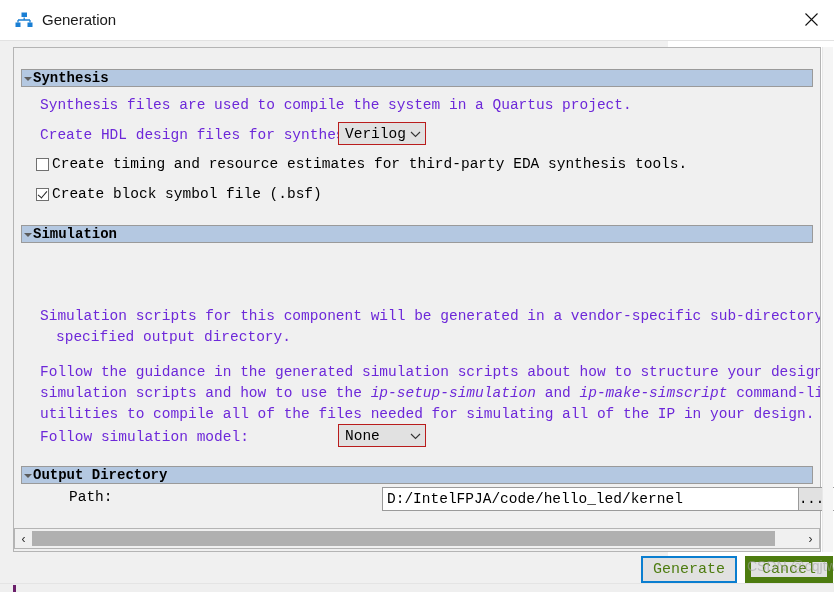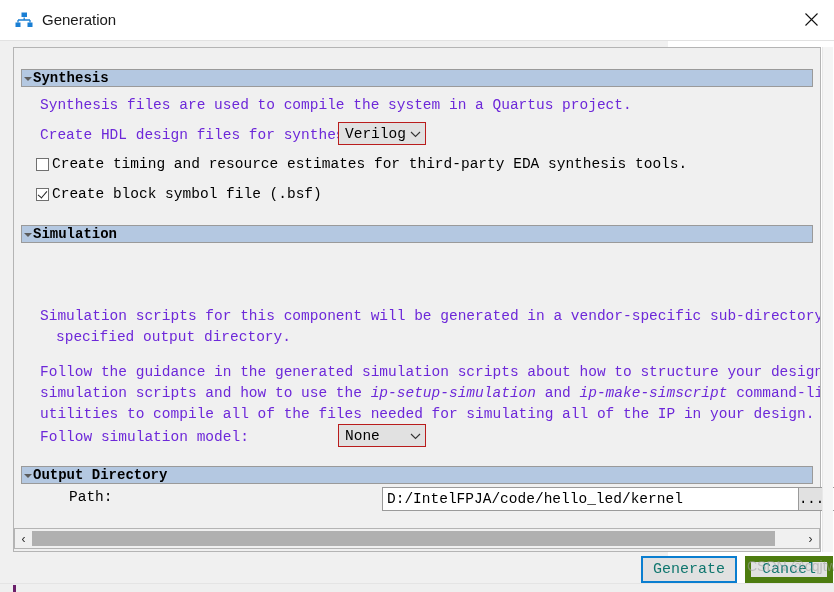--- a/index.html
+++ b/index.html
@@ -286,21 +286,21 @@
   
   .btn {
     position: absolute;
     height: 27px;
     box-sizing: border-box;
     display: flex;
     align-items: center;
     justify-content: center;
     font-family: "Liberation Mono", "DejaVu Sans Mono", monospace;
     font-size: 15px;
-    color: #0f766e;
+    color: #4d7c0f;
     cursor: pointer;
     background: #e1e1e1;
     border: 1px solid #adadad;
   }
   #btn-generate {
     left: 641px; top: 556px;
     width: 96px;
     background: #e1e1e1;
     border: 2px solid #0a7ed0;
   }

